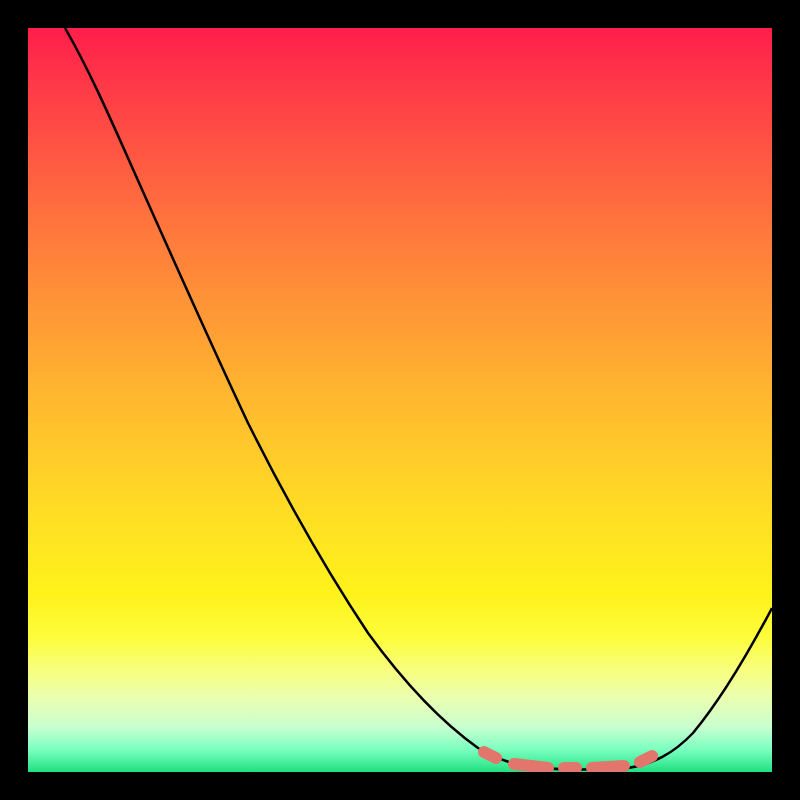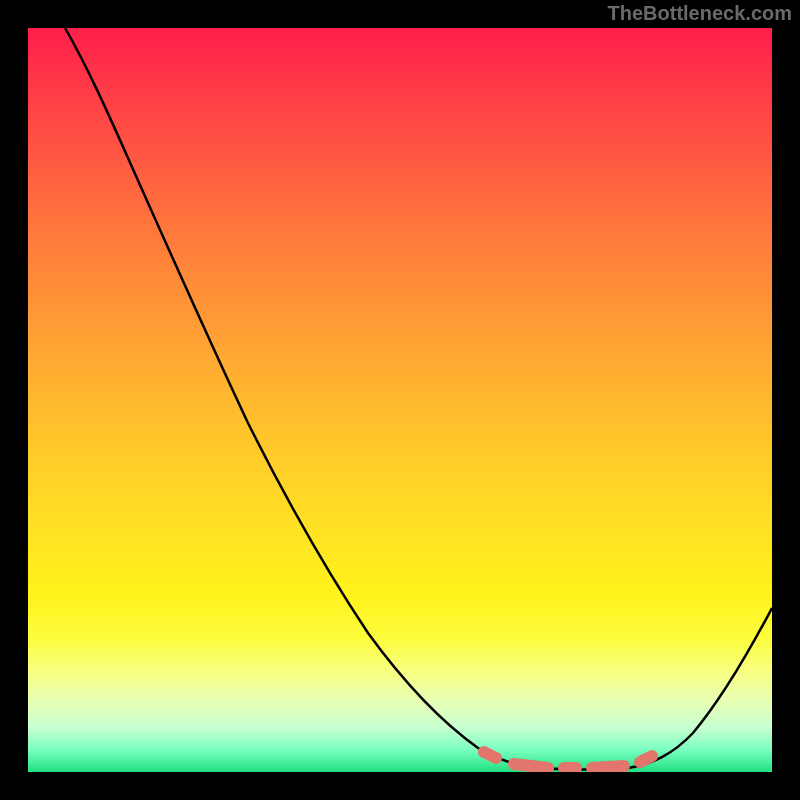--- a/index.html
+++ b/index.html
@@ -100,14 +100,13 @@
       <g class="markers">
         <line x1="456" y1="724" x2="468" y2="730"></line>
         <line x1="486" y1="736" x2="520" y2="740"></line>
         <line x1="536" y1="740" x2="548" y2="740"></line>
         <line x1="564" y1="740" x2="596" y2="738"></line>
         <line x1="612" y1="734" x2="624" y2="728"></line>
       </g>
     </svg>
   </div>
 
-  <div class="watermark">TheBottleneck.com</div>
 </div>
 
 </body></html>

